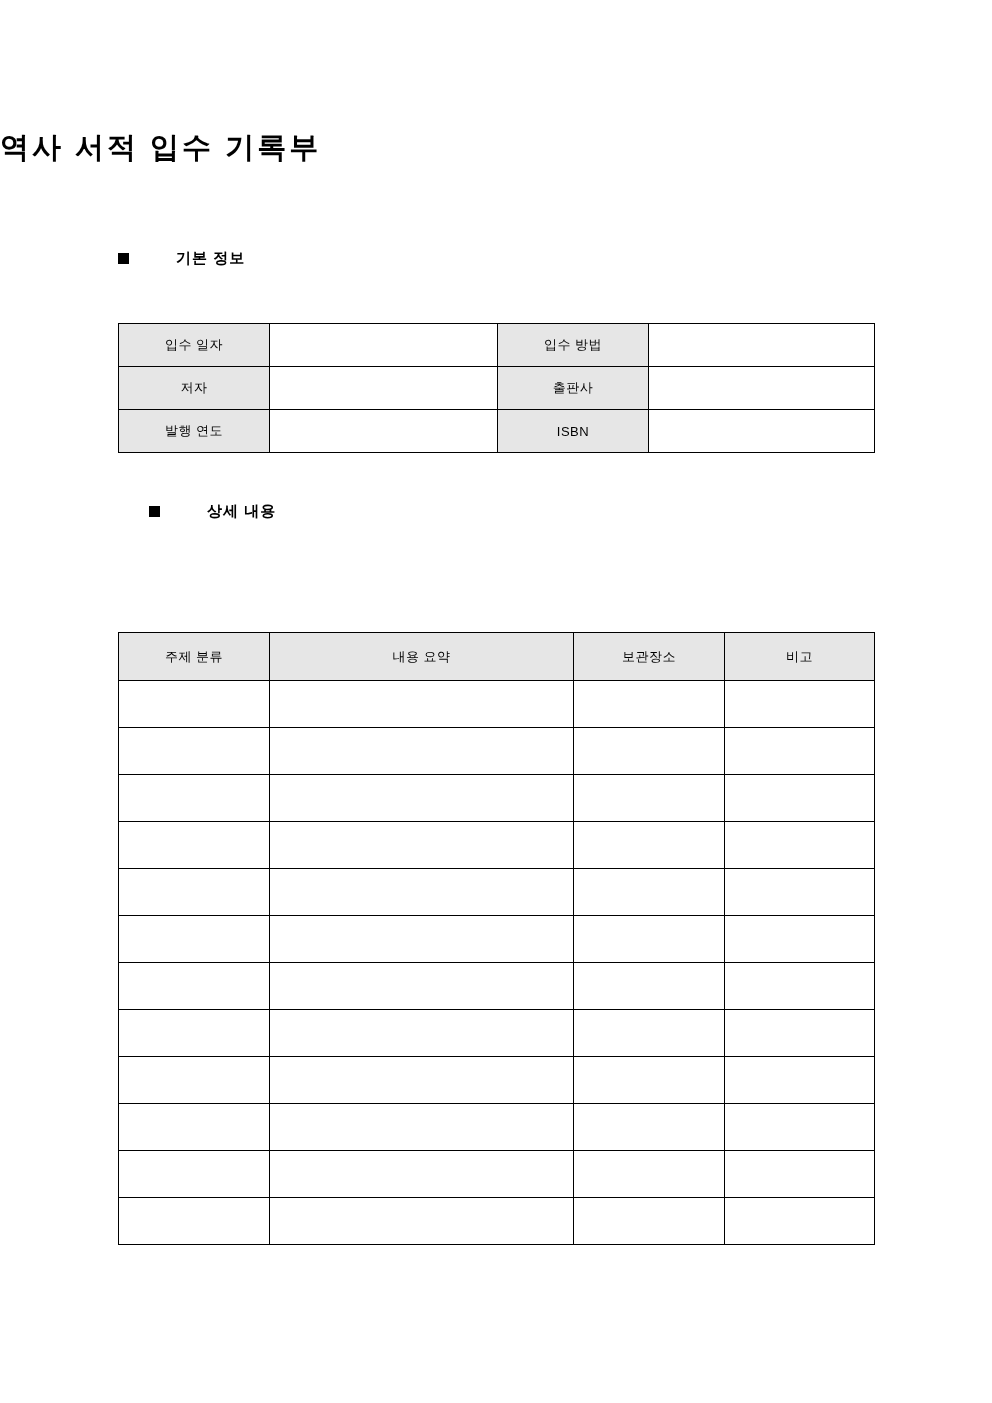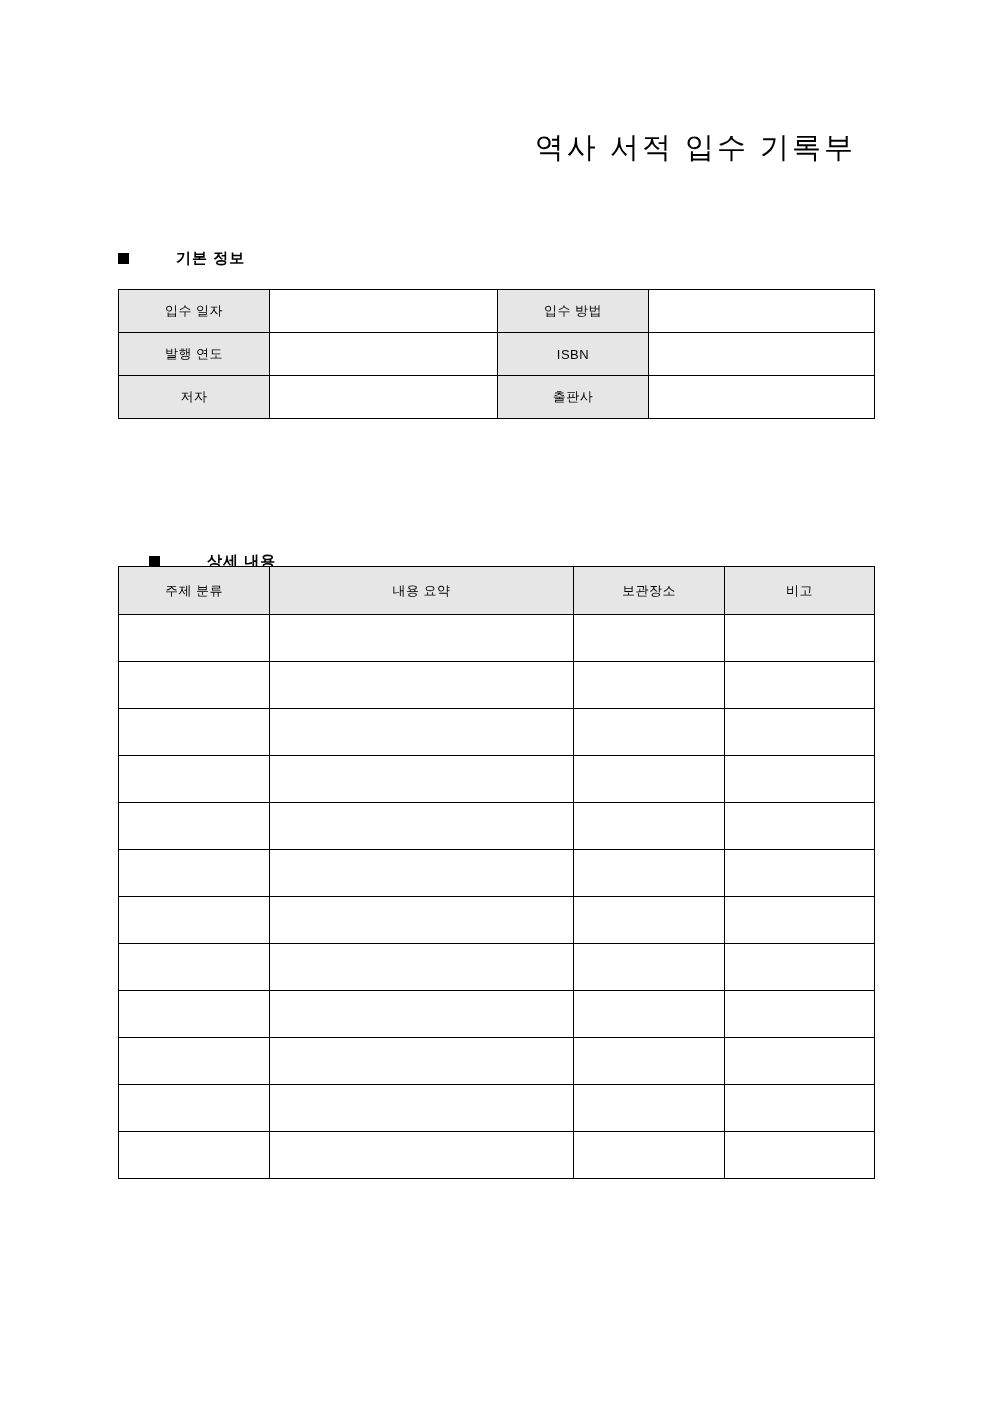--- a/index.html
+++ b/index.html
@@ -22,23 +22,23 @@
     box-sizing: border-box;
     position: relative;
   }
 
   
   .doc-title {
     position: absolute;
     left: 0;
     top: 130px;
     width: 856px;
-    text-align: right;
+    text-align: left;
     font-size: 29px;
-    font-weight: normal;
+    font-weight: bold;
     letter-spacing: 3px;
     line-height: 1.2;
     white-space: pre;
   }
 
   
   .section-head {
     position: absolute;
     left: 118px;
     font-size: 15px;
@@ -51,30 +51,31 @@
   }
   .section-head .bullet {
     display: inline-block;
     width: 11px;
     height: 11px;
     background: #000000;
     margin-right: 9px;
     flex: 0 0 auto;
   }
   #sec-basic  { top: 249px; }
-  #sec-detail { top: 552px; padding-left: 31px; }
+  #sec-detail { top: 502px; padding-left: 31px; }
 
   
   table.form-table {
     position: absolute;
     left: 118px;
     border-collapse: collapse;
     table-layout: fixed;
     width: 756px;
     background: #ffffff;
+    margin-top: 34px;
   }
   table.form-table td,
   table.form-table th {
     border: 1px solid #000000;
     padding: 0;
     margin: 0;
     font-size: 13px;
     font-weight: normal;
     text-align: center;
     vertical-align: middle;
@@ -88,21 +89,21 @@
 
   
   #basic-table { top: 289px; }
   #basic-table td { height: 42px; }
   #basic-table col.c1 { width: 151px; }
   #basic-table col.c2 { width: 228px; }
   #basic-table col.c3 { width: 151px; }
   #basic-table col.c4 { width: 226px; }
 
   
-  #detail-table { top: 566px; }
+  #detail-table { top: 598px; }
   #detail-table col.d1 { width: 151px; }
   #detail-table col.d2 { width: 304px; }
   #detail-table col.d3 { width: 151px; }
   #detail-table col.d4 { width: 150px; }
   #detail-table thead th {
     height: 47px;
     background: #e6e6e6;
     font-weight: normal;
   }
   #detail-table tbody td {
@@ -129,29 +130,29 @@
         <col class="c4">
     </colgroup>
     <tbody>
       <tr>
         <td class="lbl">입수 일자</td>
         <td></td>
         <td class="lbl">입수 방법</td>
         <td></td>
       </tr>
       <tr>
+        <td class="lbl">저자</td>
+        <td></td>
+        <td class="lbl">출판사</td>
+        <td></td>
+      </tr>
+      <tr>
         <td class="lbl">발행 연도</td>
         <td></td>
         <td class="lbl">ISBN</td>
-        <td></td>
-      </tr>
-      <tr>
-        <td class="lbl">저자</td>
-        <td></td>
-        <td class="lbl">출판사</td>
         <td></td>
       </tr>
     </tbody>
   </table>
 
   <div class="section-head" id="sec-detail">
     <span class="bullet"></span>
     <span>상세 내용</span>
   </div>
 

